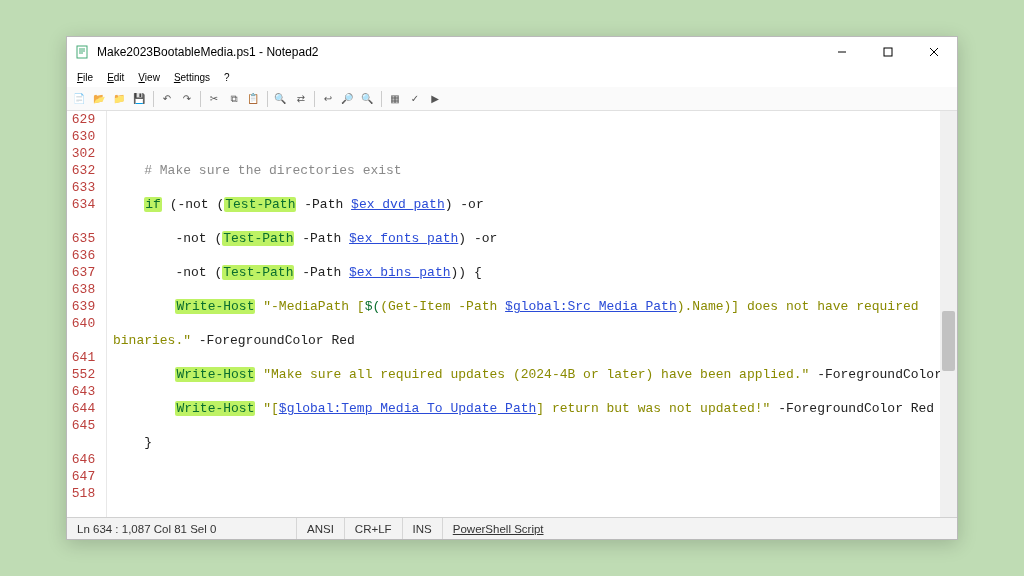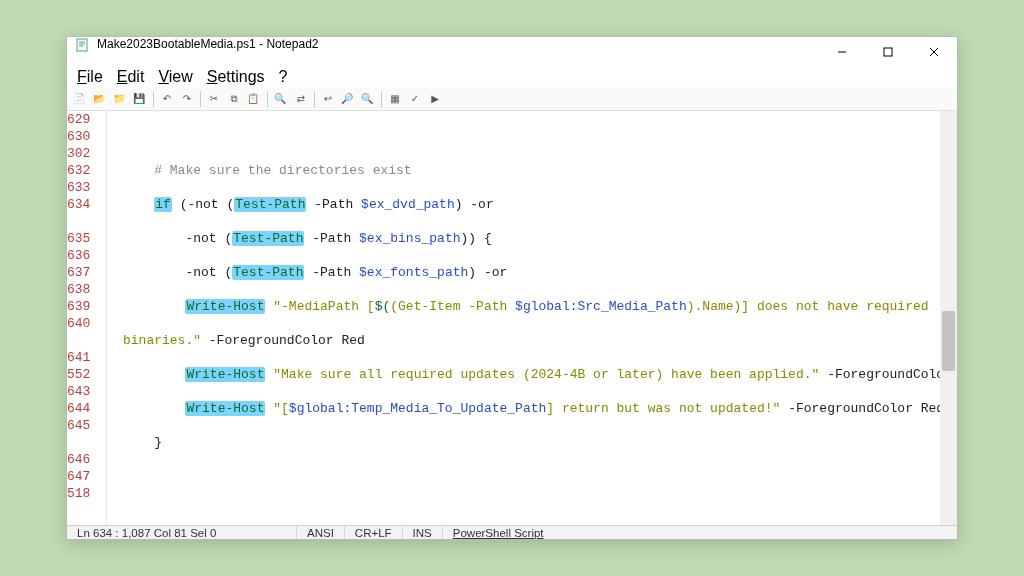--- a/index.html
+++ b/index.html
@@ -20,20 +20,21 @@
     height: 504px;
     background: #fff;
     border: 1px solid #b9b9b9;
     box-shadow: 0 4px 18px rgba(0,0,0,0.18);
     display: flex;
     flex-direction: column;
   }
   .titlebar {
     height: 30px;
     display: flex;
+    align-items: center;
     padding: 0 0 0 8px;
     background: #fff;
   }
   .titlebar .icon {
     width: 16px; height: 16px;
     margin-right: 6px;
     display: inline-flex; align-items: center; justify-content: center;
   }
   .titlebar .title {
     flex: 1;
@@ -44,21 +45,21 @@
     width: 46px; height: 30px;
     display: inline-flex; align-items: center; justify-content: center;
     color: #000;
   }
   .menubar {
     height: 20px;
     display: flex;
     align-items: center;
     gap: 2px;
     padding: 0 4px;
-    font-size: 16px;
+    font-size: 10px;
     color: #000;
   }
   .menubar span { padding: 1px 6px; cursor: default; }
   .menubar span u { text-decoration: underline; }
   .toolbar {
     height: 24px;
     display: flex;
     align-items: center;
     padding: 0 4px;
     gap: 2px;
@@ -77,68 +78,68 @@
     display: flex;
     overflow: hidden;
     position: relative;
     font-family: Consolas, "Courier New", monospace;
     font-size: 13px;
     line-height: 17px;
   }
   .gutter {
     width: 40px;
     background: #fff;
-    text-align: left;
+    text-align: center;
     padding: 0 6px 0 0;
     color: #bc3f3c;
     border-right: 1px solid #e8e8e8;
     user-select: none;
   }
   .gutter div { height: 17px; }
   .code {
     flex: 1;
     padding: 0 0 0 6px;
     white-space: pre;
     color: #222;
     overflow: hidden;
   }
-  .code .row { height: 17px; margin-left: 10px; }
+  .code .row { height: 17px; }
   .scrollbar {
     width: 17px;
     background: #f0f0f0;
     position: relative;
   }
   .scrollbar .thumb {
     position: absolute;
     left: 2px; right: 2px;
     top: 200px; height: 60px;
     background: #c2c2c2;
     border-radius: 2px;
   }
   .statusbar {
-    height: 14px;
+    height: 22px;
     border-top: 1px solid #d0d0d0;
     background: #f3f3f3;
     display: flex;
     align-items: center;
     font-size: 11.5px;
     color: #333;
   }
   .statusbar .cell {
     padding: 0 10px;
     border-right: 1px solid #d6d6d6;
     height: 100%;
     display: flex; align-items: center;
   }
   .statusbar .cell:last-child { border-right: none; flex:1;text-decoration:underline; }
   
-  .kw { color: #0a6e2e; background: #7dd3fc; border-radius: 2px; padding: 0 1px;}
+  .kw { color: #0a6e2e; background: #bef264; border-radius: 2px; padding: 0 1px;}
   .kw2 { color: #0a6e2e; }
   .str { color: #8a8a00; }
-  .var { color: #2a4bd7; }
+  .var { color: #2a4bd7; text-decoration: underline; }
   .cmt { color: #8a8a8a; }
 </style>
 </head>
 <body>
 
 <div class="window">
 
   <div class="titlebar">
     <span class="icon">
       <svg width="14" height="14" viewBox="0 0 14 14">
@@ -222,22 +223,22 @@
         <div></div>
         <div>646</div>
         <div>647</div>
         <div>518</div>
         <div></div>
       </div>
     <div class="code">
 <div class="row"></div>
 <div class="row">    <span class="cmt"># Make sure the directories exist</span></div>
 <div class="row">    <span class="kw">if</span><span> (-not (</span><span class="kw">Test-Path</span><span> -Path </span><span class="var">$ex_dvd_path</span><span>) -or</span></div>
+<div class="row">        <span>-not (</span><span class="kw">Test-Path</span><span> -Path </span><span class="var">$ex_fonts_path</span><span>) -or</span></div>
 <div class="row">        <span>-not (</span><span class="kw">Test-Path</span><span> -Path </span><span class="var">$ex_bins_path</span><span>)) {</span></div>
-<div class="row">        <span>-not (</span><span class="kw">Test-Path</span><span> -Path </span><span class="var">$ex_fonts_path</span><span>) -or</span></div>
 <div class="row">        <span class="kw">Write-Host</span><span class="str"> "-MediaPath [</span><span class="kw2">$(</span><span class="str">(Get-Item -Path </span><span class="var">$global:Src_Media_Path</span><span class="str">).Name)</span><span class="str">] does not have required </span></div>
 <div class="row"><span class="str">binaries."</span><span> -ForegroundColor Red</span></div>
 <div class="row">        <span class="kw">Write-Host</span><span class="str"> "Make sure all required updates (2024-4B or later) have been applied."</span><span> -ForegroundColor Red</span></div>
 <div class="row">        <span class="kw">Write-Host</span><span class="str"> "[</span><span class="var">$global:Temp_Media_To_Update_Path</span><span class="str">] return but was not updated!"</span><span> -ForegroundColor Red</span></div>
 <div class="row">    <span>}</span></div>
 <div class="row"></div>
 
 
 
 

